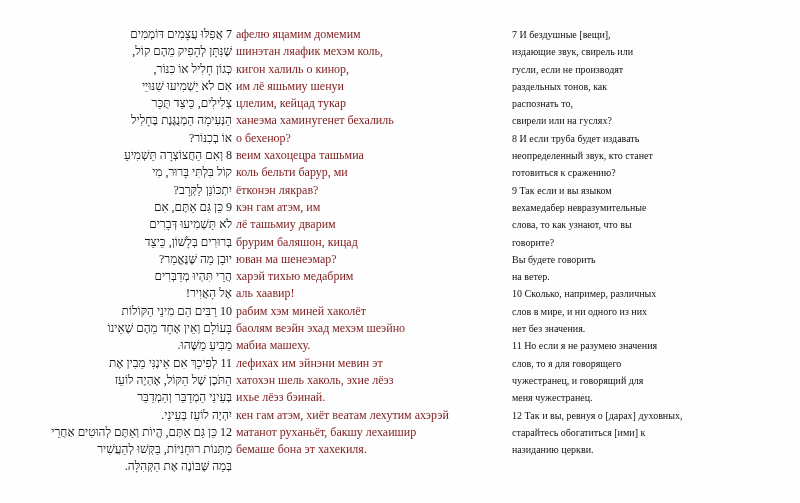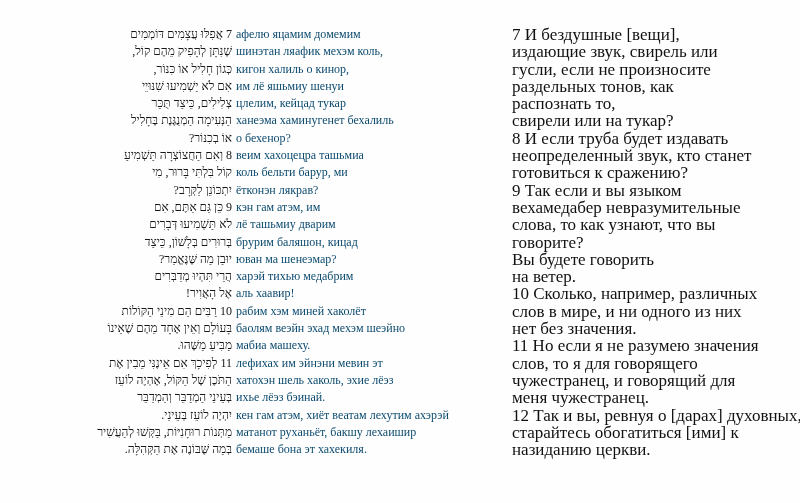--- a/index.html
+++ b/index.html
@@ -32,28 +32,28 @@
     text-align: right;
     font-size: 12px;
     color: #161616;
   }
   .col-translit {
     left: 236px;
     width: 272px;
     direction: ltr;
     text-align: left;
     font-size: 12px;
-    color: #0c4a6e;
+    color: #7f1d1d;
   }
   .col-russian {
     left: 512px;
     width: 286px;
     direction: ltr;
     text-align: left;
-    font-size: 17px;
+    font-size: 10px;
     color: #111111;
   }
 </style>
 </head>
 <body>
 
 <div class="page">
   <div class="col col-hebrew">
       <div class="line">7 אֲפִלּוּ עֲצָמִים דּוֹמְמִים</div>
       <div class="line">שֶׁנִּתָּן לְהָפִיק מֵהֶם קוֹל,</div>
@@ -71,20 +71,21 @@
       <div class="line">יוּבַן מַה שֶּׁנֶּאֱמַר?</div>
       <div class="line">הֲרֵי תִּהְיוּ מְדַבְּרִים</div>
       <div class="line">אֶל הָאֲוִיר!</div>
       <div class="line">10 רַבִּים הֵם מִינֵי הַקּוֹלוֹת</div>
       <div class="line">בָּעוֹלָם וְאֵין אֶחָד מֵהֶם שֶׁאֵינוֹ</div>
       <div class="line">מַבִּיעַ מַשֶּׁהוּ.</div>
       <div class="line">11 לְפִיכָךְ אִם אֵינֶנִּי מֵבִין אֶת</div>
       <div class="line">הַתֹּכֶן שֶׁל הַקּוֹל, אֶהְיֶה לוֹעֵז</div>
       <div class="line">בְּעֵינֵי הַמְדַבֵּר וְהַמְדַבֵּר</div>
       <div class="line">יִהְיֶה לוֹעֵז בְּעֵינַי.</div>
+      <div class="line">12 כֵּן גַּם אַתֶּם, הֱיוֹת וְאַתֶּם לְהוּטִים אַחֲרֵי</div>
       <div class="line">מַתְּנוֹת רוּחָנִיּוֹת, בַּקְּשׁוּ לְהַעֲשִׁיר</div>
       <div class="line">בְּמַה שֶּׁבּוֹנֶה אֶת הַקְּהִלָּה.</div>
     </div>
   <div class="col col-translit">
       <div class="line">афелю яцамим домемим</div>
       <div class="line">шинэтан ляафик мехэм коль,</div>
       <div class="line">кигон халиль о кинор,</div>
       <div class="line">им лё яшьмиу шенуи</div>
       <div class="line">цлелим, кейцад тукар</div>
       <div class="line">ханеэма хаминугенет бехалиль</div>
@@ -104,24 +105,24 @@
       <div class="line">лефихах им эйнэни мевин эт</div>
       <div class="line">хатохэн шель хаколь, эхие лёэз</div>
       <div class="line">ихье лёэз бэинай.</div>
       <div class="line">кен гам атэм, хиёт веатам лехутим ахэрэй</div>
       <div class="line">матанот руханьёт, бакшу лехаишир</div>
       <div class="line">бемаше бона эт хахекиля.</div>
     </div>
   <div class="col col-russian">
       <div class="line">7 И бездушные [вещи],</div>
       <div class="line">издающие звук, свирель или</div>
-      <div class="line">гусли, если не произносите</div>
+      <div class="line">гусли, если не производят</div>
       <div class="line">раздельных тонов, как</div>
       <div class="line">распознать то,</div>
-      <div class="line">свирели или на тукар?</div>
+      <div class="line">свирели или на гуслях?</div>
       <div class="line">8 И если труба будет издавать</div>
       <div class="line">неопределенный звук, кто станет</div>
       <div class="line">готовиться к сражению?</div>
       <div class="line">9 Так если и вы языком</div>
       <div class="line">вехамедабер невразумительные</div>
       <div class="line">слова, то как узнают, что вы</div>
       <div class="line">говорите?</div>
       <div class="line">Вы будете говорить</div>
       <div class="line">на ветер.</div>
       <div class="line">10 Сколько, например, различных</div>

